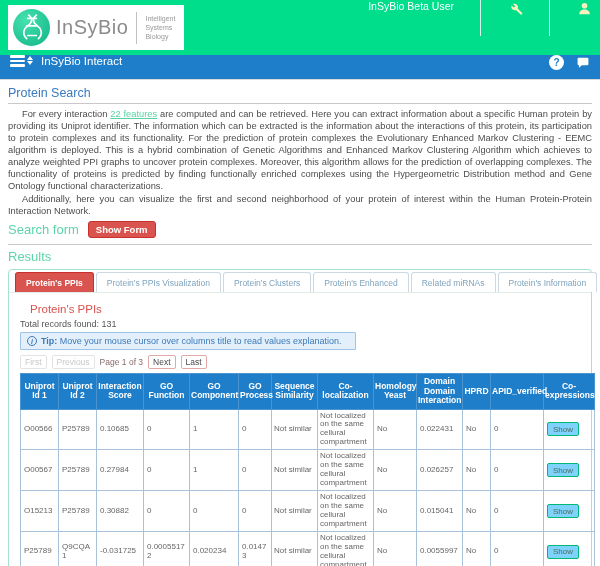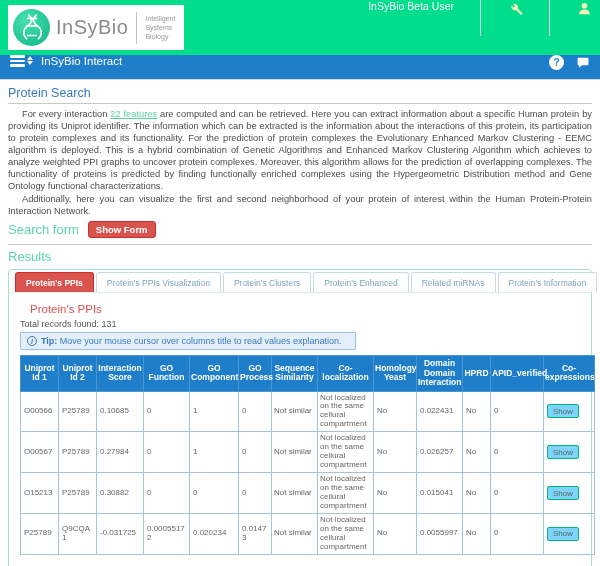--- a/index.html
+++ b/index.html
@@ -166,20 +166,27 @@
           <button class="tab">Related miRNAs</button>
           <button class="tab">Protein's Information</button>
         </div>
       <div class="panel">
         <h2 class="panel-title">Protein's PPIs</h2>
         <div class="total-records">Total records found: 131</div>
         <div class="tip-box">
           <span class="info-icon"></span>
           <span><span class="tip-strong">Tip:</span> <span>Move your mouse cursor over columns title to read values explanation.</span></span>
         </div>
+        <div class="pager">
+          <button class="pg-btn pg-disabled">First</button>
+          <button class="pg-btn pg-disabled">Previous</button>
+          <span class="pg-info">Page 1 of 3</span>
+          <button class="pg-btn pg-active">Next</button>
+          <button class="pg-btn pg-active">Last</button>
+        </div>
         <table>
           <thead>
               <tr id="theadRow">
                 <th class="col0">Uniprot Id 1</th>
                 <th class="col1">Uniprot Id 2</th>
                 <th class="col2">Interaction Score</th>
                 <th class="col3">GO Function</th>
                 <th class="col4">GO Component</th>
                 <th class="col5">GO Process</th>
                 <th class="col6">Sequence Similarity</th>

